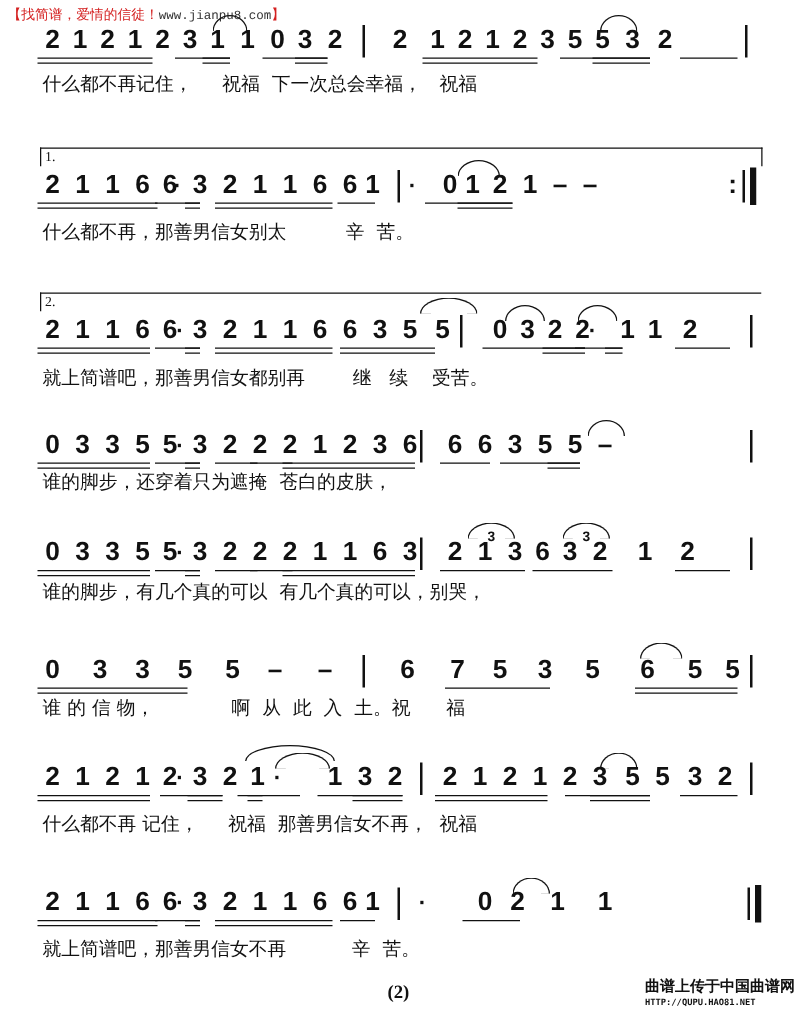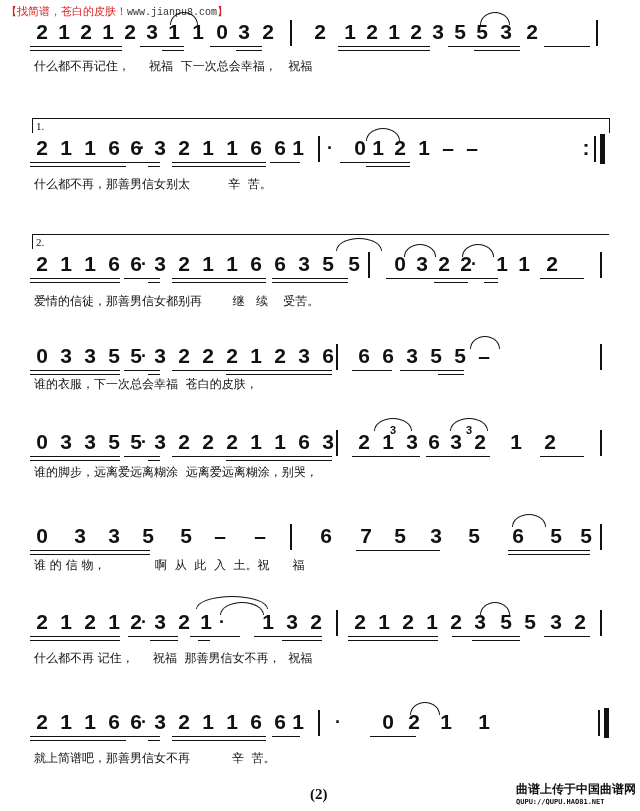--- a/index.html
+++ b/index.html
@@ -4,35 +4,35 @@
 <style>
   html, body { margin:0; padding:0; background:#fff; }
   body { width:640px; height:811px; position:relative; overflow:hidden; font-family:"Liberation Sans", sans-serif; color:#111; }
   .header { position:absolute; left:6px; top:4px; font-size:11px; color:#d42020; font-family:"DejaVu Sans", sans-serif; white-space:nowrap; }
   .header .url { color:#333; font-family:"Liberation Mono", monospace; font-size:10px; }
   .line { position:absolute; left:0; width:640px; }
   .n { position:absolute; font-weight:bold; font-size:21px; line-height:24px; text-align:center; width:16px; font-family:"Liberation Sans", sans-serif; }
   .u1, .u2 { position:absolute; height:0; border-top:1.5px solid #111; }
   .bar { position:absolute; width:2px; height:26px; background:#111; }
   .bar.thick { width:5px; }
-  .lyr { position:absolute; font-size:12px; font-family:"DejaVu Sans", sans-serif; letter-spacing:0; white-space:pre; }
+  .lyr { position:absolute; font-size:15px; font-family:"DejaVu Sans", sans-serif; letter-spacing:0; white-space:pre; }
   .slur { position:absolute; border:1.5px solid #111; border-bottom:none; border-radius:50% 50% 0 0 / 100% 100% 0 0; height:12px; }
   .volta { position:absolute; border-top:1.5px solid #111; border-left:1.5px solid #111; height:14px; }
   .volta-label { position:absolute; font-size:11px; font-family:"Liberation Serif", serif; }
   .trip { position:absolute; font-size:11px; font-weight:bold; }
   .pnum { position:absolute; left:310px; top:786px; font-size:15px; font-family:"Liberation Serif", serif; font-weight:bold; }
   .wm { position:absolute; right:4px; top:781px; text-align:left; }
   .wm .cn { font-size:12px; font-family:"DejaVu Sans", sans-serif; font-weight:bold; }
   .wm .en { font-size:7px; font-family:"DejaVu Sans Mono", monospace; font-weight:bold; }
 </style>
 </head>
 <body>
 
 <div class="header">
-  <span>【找简谱，苍白的皮肤！</span><span class="url">www.jianpu8.com</span><span>】</span>
+  <span>【找简谱，爱情的信徒！</span><span class="url">www.jianpu8.com</span><span>】</span>
 </div>
 
 <div id="score">
     <div class="line" style="top: 0px;">
       <span class="n" style="left: 34px; top: 20px;">2</span>
       <span class="n" style="left: 56px; top: 20px;">1</span>
       <span class="n" style="left: 78px; top: 20px;">2</span>
       <span class="n" style="left: 100px; top: 20px;">1</span>
       <span class="n" style="left: 122px; top: 20px;">2</span>
       <span class="n" style="left: 144px; top: 20px;">3</span>
@@ -152,21 +152,21 @@
       <div class="u1" style="left: 484px; width: 14px; top: 278px;"></div>
       <div class="u1" style="left: 484px; width: 14px; top: 282px;"></div>
       <div class="u1" style="left: 540px; width: 44px; top: 278px;"></div>
       <div class="slur" style="left: 336px; width: 44px; top: 238px;"></div>
       <div class="slur" style="left: 404px; width: 30px; top: 244px;"></div>
       <div class="slur" style="left: 462px; width: 30px; top: 244px;"></div>
       <div class="bar" style="left: 368px; top: 252px;"></div>
       <div class="bar" style="left: 600px; top: 252px;"></div>
       <div class="volta" style="left: 32px; width: 576px; top: 234px;"></div>
       <span class="volta-label" style="left: 36px; top: 236px;">2.</span>
-      <div class="lyr" style="left: 34px; top: 293px;">爱情的信徒，那善男信女都别再        继   续    受苦。</div>
+      <div class="lyr" style="left: 34px; top: 293px;">就上简谱吧，那善男信女都别再        继   续    受苦。</div>
     </div>
     <div class="line" style="top: 0px;">
       <span class="n" style="left: 34px; top: 344px;">0</span>
       <span class="n" style="left: 58px; top: 344px;">3</span>
       <span class="n" style="left: 82px; top: 344px;">3</span>
       <span class="n" style="left: 106px; top: 344px;">5</span>
       <span class="n" style="left: 128px; top: 344px;">5</span>
       <span class="n" style="left: 140px; top: 344px; width: 8px; font-size: 18px;">·</span>
       <span class="n" style="left: 152px; top: 344px;">3</span>
       <span class="n" style="left: 176px; top: 344px;">2</span>
@@ -191,21 +191,21 @@
       <div class="u1" style="left: 200px; width: 34px; top: 370px;"></div>
       <div class="u1" style="left: 226px; width: 106px; top: 370px;"></div>
       <div class="u1" style="left: 226px; width: 106px; top: 374px;"></div>
       <div class="u1" style="left: 352px; width: 40px; top: 370px;"></div>
       <div class="u1" style="left: 400px; width: 64px; top: 370px;"></div>
       <div class="u1" style="left: 438px; width: 26px; top: 370px;"></div>
       <div class="u1" style="left: 438px; width: 26px; top: 374px;"></div>
       <div class="slur" style="left: 470px; width: 28px; top: 336px;"></div>
       <div class="bar" style="left: 336px; top: 344px;"></div>
       <div class="bar" style="left: 600px; top: 344px;"></div>
-      <div class="lyr" style="left: 34px; top: 376px;">谁的衣服，下一次总会幸福  苍白的皮肤，</div>
+      <div class="lyr" style="left: 34px; top: 376px;">谁的脚步，还穿着只为遮掩  苍白的皮肤，</div>
     </div>
     <div class="line" style="top: 0px;">
       <span class="n" style="left: 34px; top: 430px;">0</span>
       <span class="n" style="left: 58px; top: 430px;">3</span>
       <span class="n" style="left: 82px; top: 430px;">3</span>
       <span class="n" style="left: 106px; top: 430px;">5</span>
       <span class="n" style="left: 128px; top: 430px;">5</span>
       <span class="n" style="left: 140px; top: 430px; width: 8px; font-size: 18px;">·</span>
       <span class="n" style="left: 152px; top: 430px;">3</span>
       <span class="n" style="left: 176px; top: 430px;">2</span>
@@ -234,21 +234,21 @@
       <div class="u1" style="left: 226px; width: 106px; top: 460px;"></div>
       <div class="u1" style="left: 352px; width: 68px; top: 456px;"></div>
       <div class="u1" style="left: 426px; width: 64px; top: 456px;"></div>
       <div class="u1" style="left: 540px; width: 44px; top: 456px;"></div>
       <div class="slur" style="left: 374px; width: 36px; top: 418px;"></div>
       <div class="slur" style="left: 450px; width: 36px; top: 418px;"></div>
       <span class="trip" style="left: 390px; top: 424px;">3</span>
       <span class="trip" style="left: 466px; top: 424px;">3</span>
       <div class="bar" style="left: 336px; top: 430px;"></div>
       <div class="bar" style="left: 600px; top: 430px;"></div>
-      <div class="lyr" style="left: 34px; top: 464px;">谁的脚步，远离爱远离糊涂  远离爱远离糊涂，别哭，</div>
+      <div class="lyr" style="left: 34px; top: 464px;">谁的脚步，有几个真的可以  有几个真的可以，别哭，</div>
     </div>
     <div class="line" style="top: 0px;">
       <span class="n" style="left: 34px; top: 524px;">0</span>
       <span class="n" style="left: 72px; top: 524px;">3</span>
       <span class="n" style="left: 106px; top: 524px;">3</span>
       <span class="n" style="left: 140px; top: 524px;">5</span>
       <span class="n" style="left: 178px; top: 524px;">5</span>
       <span class="n" style="left: 212px; top: 524px;">–</span>
       <span class="n" style="left: 252px; top: 524px;">–</span>
       <span class="n" style="left: 318px; top: 524px;">6</span>
@@ -349,14 +349,14 @@
       <div class="bar" style="left: 318px; top: 710px;"></div>
       <div class="bar" style="left: 598px; top: 710px;"></div>
       <div class="bar thick" style="left: 604px; top: 708px; height: 30px;"></div>
       <div class="lyr" style="left: 34px; top: 750px;">就上简谱吧，那善男信女不再           辛  苦。</div>
     </div>
   </div>
 
 <div class="pnum">(2)</div>
 <div class="wm">
   <div class="cn">曲谱上传于中国曲谱网</div>
-  <div class="en">QUPU://QUPU.HAO81.NET</div>
+  <div class="en">HTTP://QUPU.HAO81.NET</div>
 </div>
 
 </body></html>

